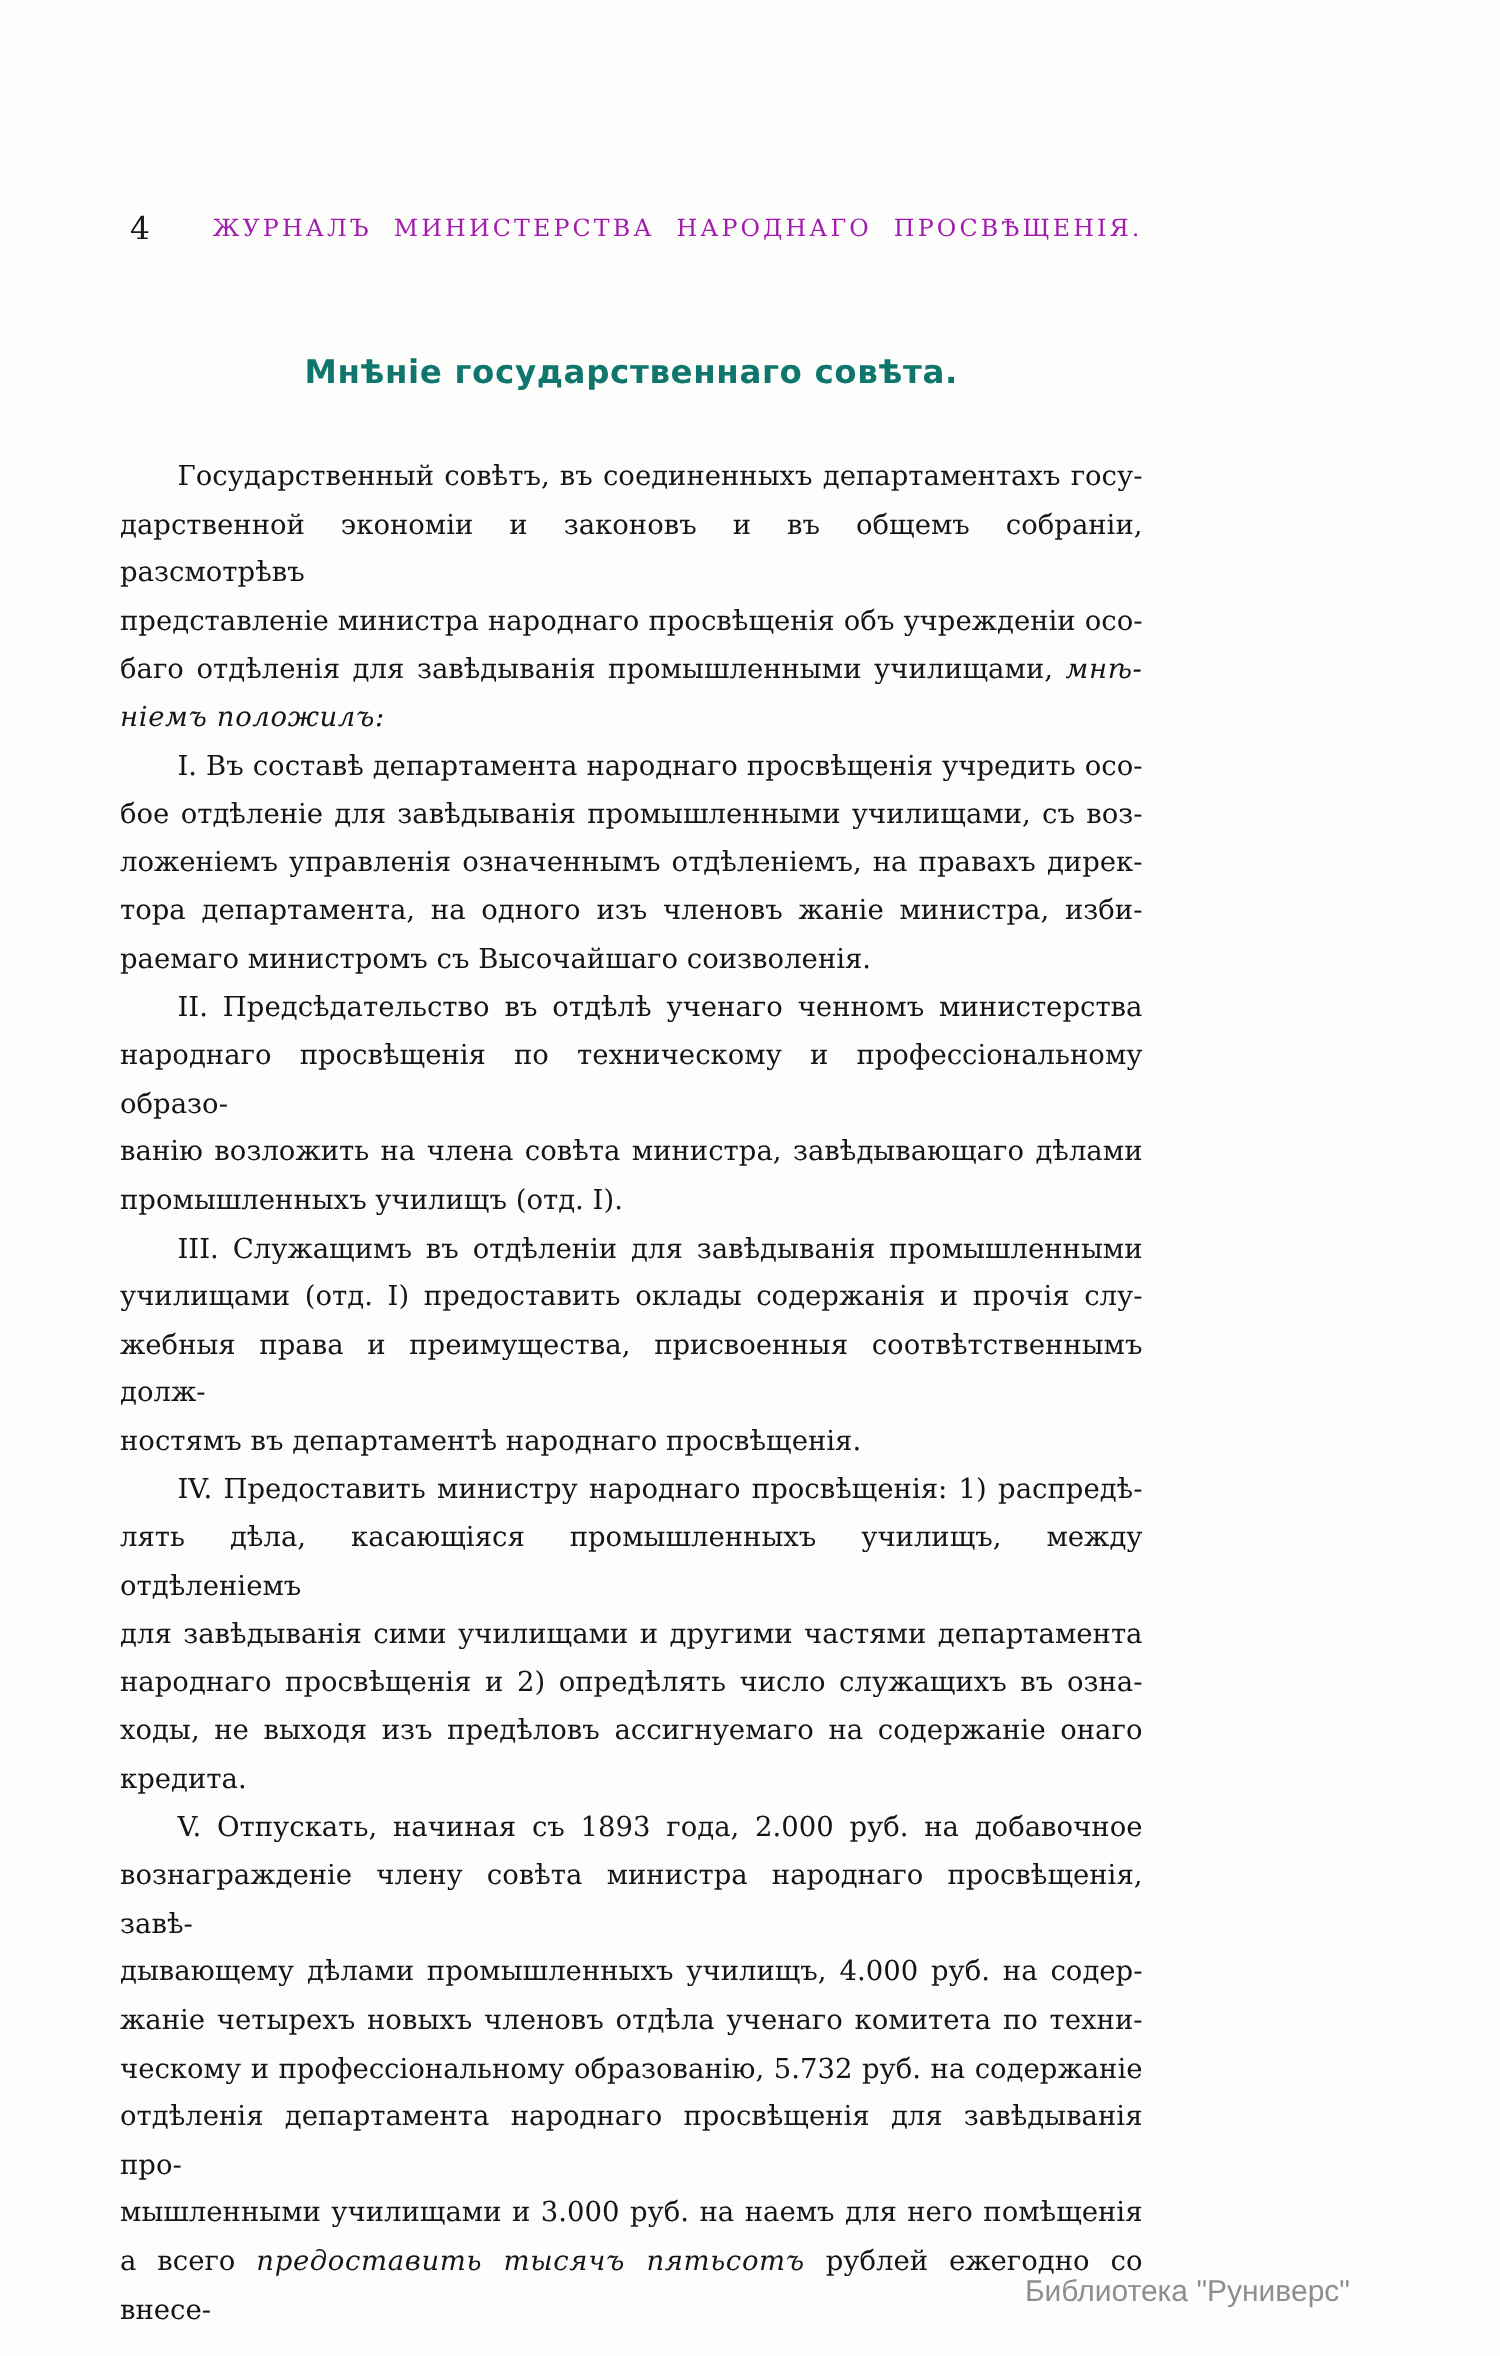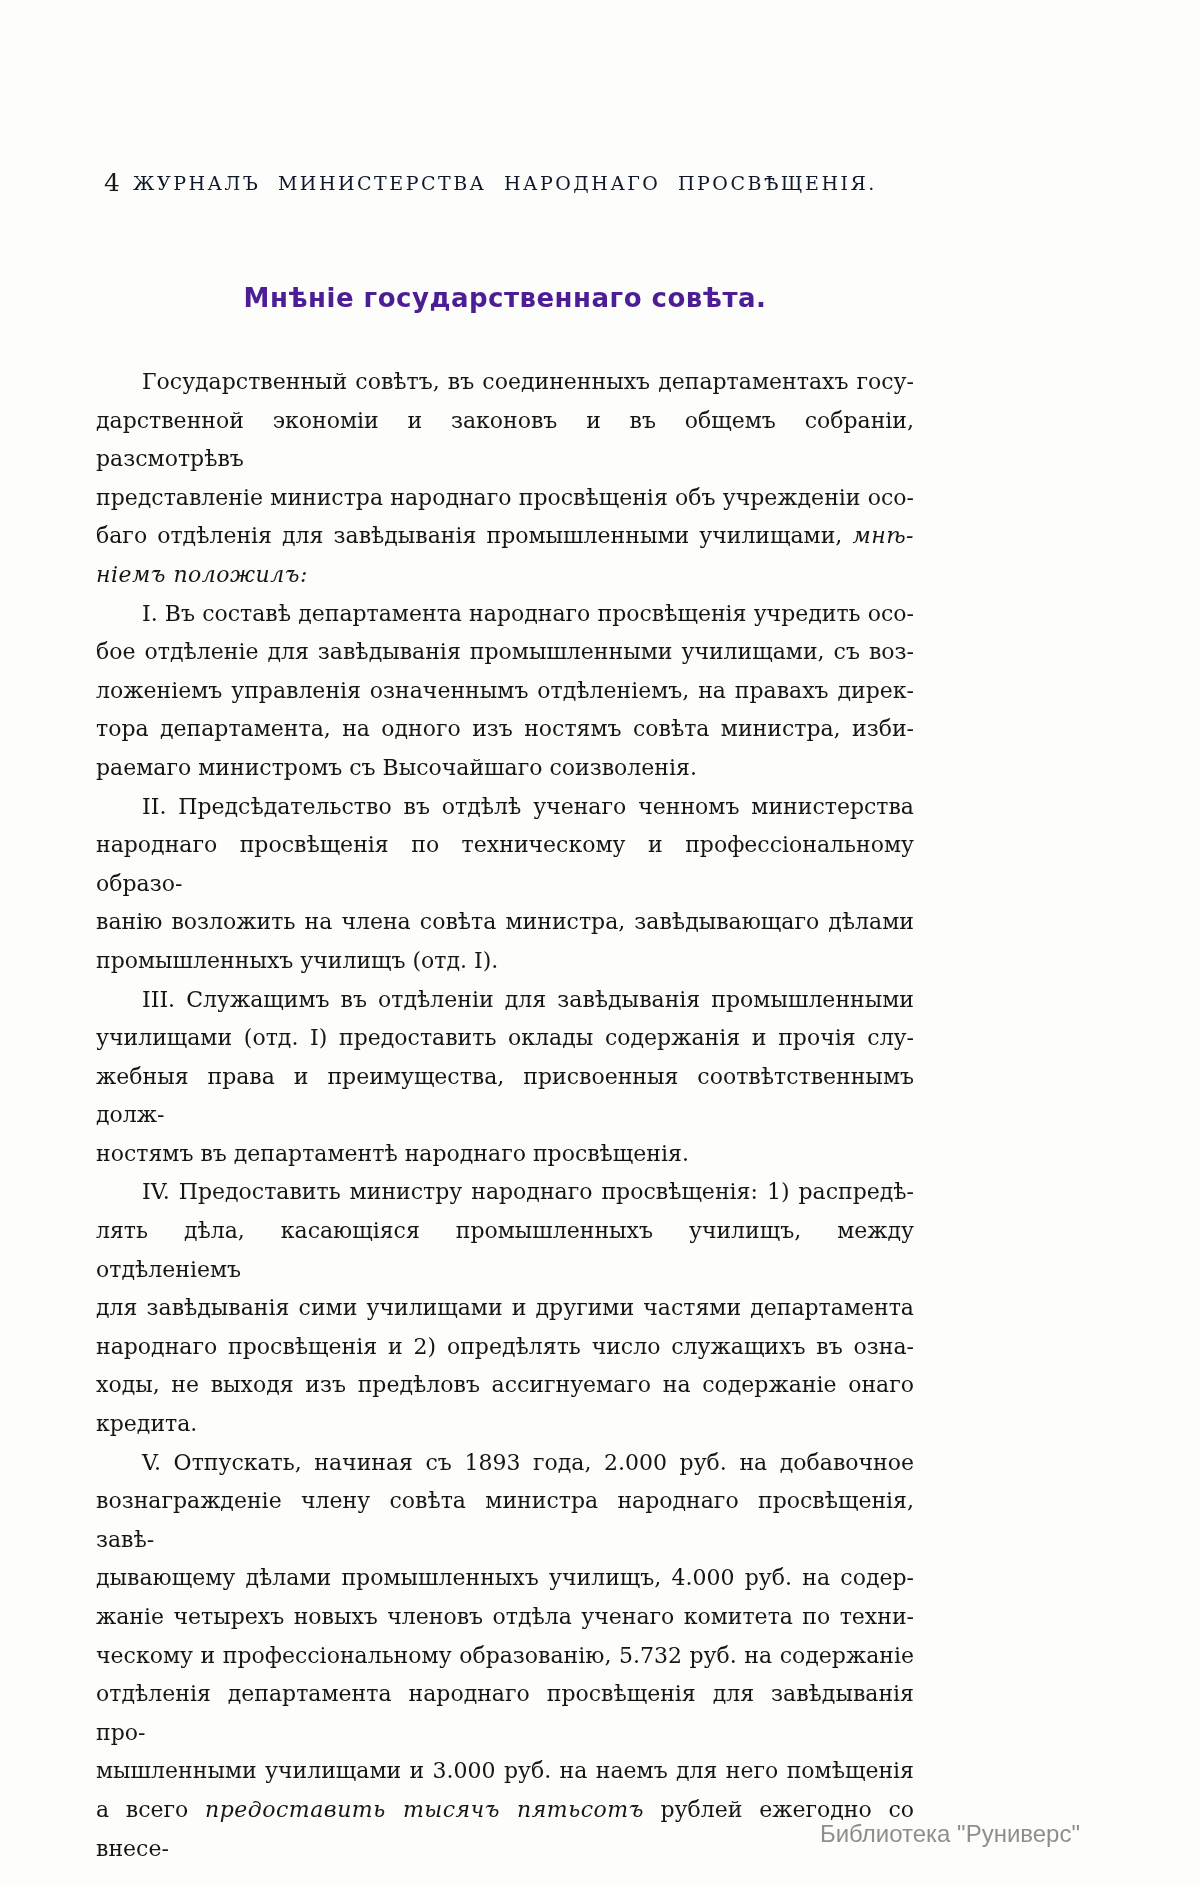--- a/index.html
+++ b/index.html
@@ -26,41 +26,41 @@
     height: 34px;
   }
   .pagenum {
     position: absolute;
     left: 8px;
     top: 0;
     font-size: 25px;
     color: #1a1a1a;
   }
   .journal {
-    text-align: center;
+    text-align: right;
     font-size: 19px;
     letter-spacing: 2.5px;
     word-spacing: 9px;
     padding-top: 4px;
-    color: #0f172a;
+    color: #a21caf;
     white-space: nowrap;
   }
   
   .doc-title {
     position: absolute;
     top: 283px;
     left: 96px;
     width: 818px;
     margin: 0;
     text-align: center;
     font-family: "DejaVu Sans", sans-serif;
     font-weight: 700;
     font-size: 26px;
     letter-spacing: 0.5px;
-    color: #4c1d95;
+    color: #0f766e;
   }
   
   .body-text {
     position: absolute;
     top: 363px;
     left: 96px;
     width: 818px;
     font-size: 22px;
     line-height: 38.6px;
     color: #151515;
@@ -103,21 +103,21 @@
 
   <div class="body-text" id="body-text">
       <div class="line first"><span>Государственный совѣтъ, въ соединенныхъ департаментахъ госу-</span></div>
       <div class="line"><span>дарственной экономіи и законовъ и въ общемъ собраніи, разсмотрѣвъ</span></div>
       <div class="line"><span>представленіе министра народнаго просвѣщенія объ учрежденіи осо-</span></div>
       <div class="line"><span>баго отдѣленія для завѣдыванія промышленными училищами, </span><em>мнѣ-</em></div>
       <div class="line last"><em>ніемъ положилъ:</em></div>
       <div class="line first"><span>I. Въ составѣ департамента народнаго просвѣщенія учредить осо-</span></div>
       <div class="line"><span>бое отдѣленіе для завѣдыванія промышленными училищами, съ воз-</span></div>
       <div class="line"><span>ложеніемъ управленія означеннымъ отдѣленіемъ, на правахъ дирек-</span></div>
-      <div class="line"><span>тора департамента, на одного изъ ностямъ совѣта министра, изби-</span></div>
+      <div class="line"><span>тора департамента, на одного изъ членовъ жаніе министра, изби-</span></div>
       <div class="line last"><span>раемаго министромъ съ Высочайшаго соизволенія.</span></div>
       <div class="line first"><span>II. Предсѣдательство въ отдѣлѣ ученаго ченномъ министерства</span></div>
       <div class="line"><span>народнаго просвѣщенія по техническому и профессіональному образо-</span></div>
       <div class="line"><span>ванію возложить на члена совѣта министра, завѣдывающаго дѣлами</span></div>
       <div class="line last"><span>промышленныхъ училищъ (отд. I).</span></div>
       <div class="line first"><span>III. Служащимъ въ отдѣленіи для завѣдыванія промышленными</span></div>
       <div class="line"><span>училищами (отд. I) предоставить оклады содержанія и прочія слу-</span></div>
       <div class="line"><span>жебныя права и преимущества, присвоенныя соотвѣтственнымъ долж-</span></div>
       <div class="line last"><span>ностямъ въ департаментѣ народнаго просвѣщенія.</span></div>
       <div class="line first"><span>IV. Предоставить министру народнаго просвѣщенія: 1) распредѣ-</span></div>

